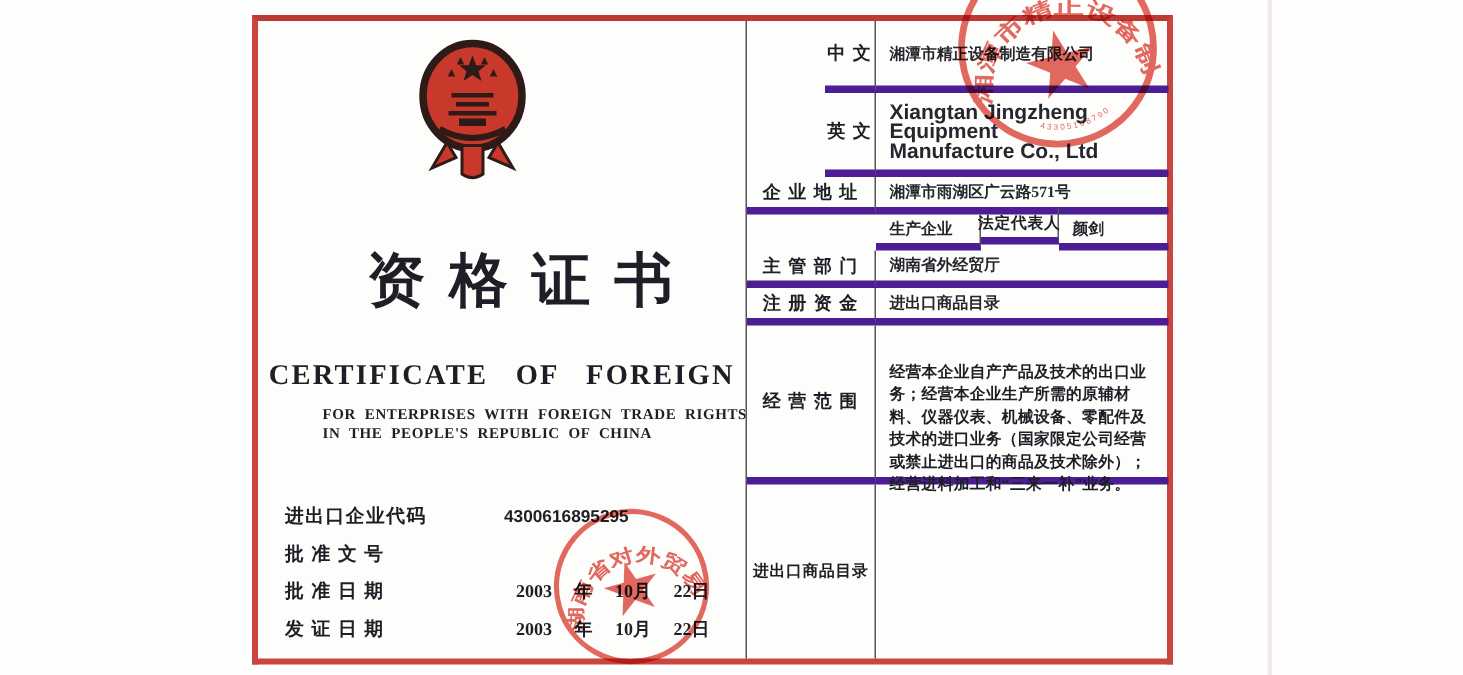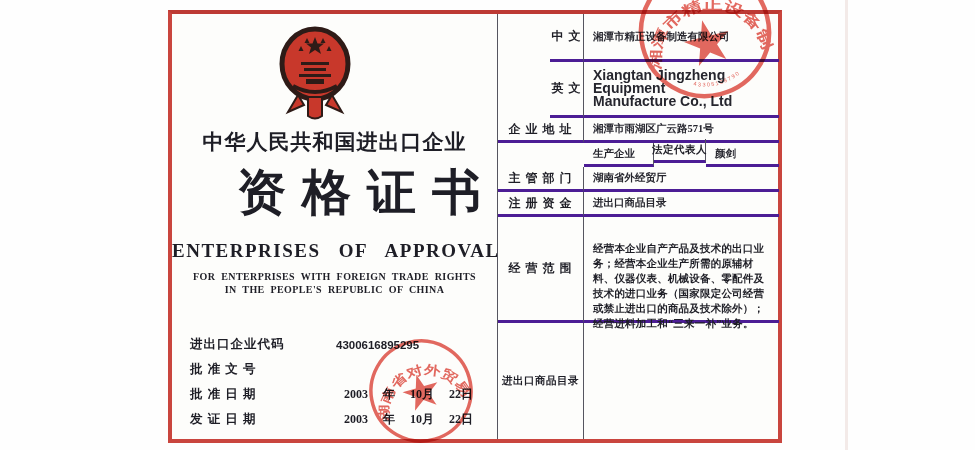--- a/index.html
+++ b/index.html
@@ -10,39 +10,39 @@
   .paper-edge{position:absolute;left:845px;top:0;width:3px;height:450px;background:#f3eae8;}
   .cert{
     position:absolute;left:168px;top:10px;width:606px;height:425px;
     border:4px solid #c9453e;border-top-color:#bd3a34;background:#fdfdfb;
   }
   
   .left-panel{position:absolute;left:0;top:0;width:325px;height:425px;}
   .emblem{position:absolute;left:105px;top:10px;width:76px;height:98px;}
   .title-cn1{position:absolute;left:0;top:114px;width:325px;text-align:center;
     font-size:21px;letter-spacing:1px;font-weight:600;white-space:nowrap;}
-  .title-cn2{position:absolute;left:0;top:146px;width:325px;text-align:right;
-    font-size:49px;font-weight:700;letter-spacing:16px;text-indent:16px;white-space:nowrap;}
+  .title-cn2{position:absolute;left:12px;top:146px;width:325px;text-align:center;
+    font-size:39px;font-weight:700;letter-spacing:16px;text-indent:16px;white-space:nowrap;}
   .title-en{position:absolute;left:0;top:226px;width:325px;text-align:center;
     font-size:19px;font-weight:700;letter-spacing:1.5px;word-spacing:12px;white-space:nowrap;}
-  .subtitle-en{position:absolute;left:0;top:256px;width:325px;text-align:center;
-    font-size:10px;font-weight:700;line-height:13px;letter-spacing:0.4px;word-spacing:3px;}
+  .subtitle-en{position:absolute;left:0;top:256px;width:325px;
+    font-size:10px;font-weight:700;line-height:13px;letter-spacing:0.4px;word-spacing:3px;padding-left:43px;}
   .fields{position:absolute;left:0;top:318px;width:325px;}
   .field-row{position:relative;height:25px;display:flex;align-items:center;}
   .field-label{margin-left:18px;width:114px;font-size:12.5px;font-weight:600;
     letter-spacing:1px;white-space:nowrap;}
   .field-value{margin-left:32px;font-size:11.5px;font-weight:700;white-space:nowrap;
     font-family:"Liberation Sans","DejaVu Sans",sans-serif;}
   .field-value.serif{font-family:"Liberation Serif","DejaVu Serif",serif;font-size:12px;}
   .field-value.date{word-spacing:12px;margin-left:40px;}
   
   .table{position:absolute;left:325px;top:0;width:281px;height:425px;
     border-left:1px solid #55555f;}
   .cell{position:absolute;box-sizing:border-box;display:flex;align-items:center;}
-  .bb{border-bottom:3px solid #4c1d95;}
+  .bb{border-bottom:5px solid #4c1d95;}
   .br{border-right:1px solid #55555f;}
   .lab{justify-content:center;font-size:12px;font-weight:700;letter-spacing:1px;
     white-space:nowrap;}
   .lab.small{font-size:10.5px;letter-spacing:0.5px;}
   .val{padding-left:9px;font-size:10.5px;font-weight:700;color:#26262e;}
   .val.sans{font-family:"Liberation Sans","DejaVu Sans",sans-serif;font-size:14px;line-height:13px;}
   .name-cell{flex-direction:column;justify-content:space-evenly;}
   .name-cell div{font-size:12px;font-weight:700;letter-spacing:2px;}
   .scope-val{align-items:flex-start;padding:24px 8px 0 9px;font-size:10.5px;
     line-height:15px;font-weight:700;letter-spacing:0.2px;}
@@ -70,23 +70,22 @@
         <rect x="24" y="38" width="28" height="3" fill="#2e1b17"></rect>
         <rect x="27" y="44" width="22" height="3" fill="#2e1b17"></rect>
         <rect x="22" y="50" width="32" height="3" fill="#2e1b17"></rect>
         <rect x="29" y="55" width="18" height="5" fill="#2e1b17"></rect>
         <path d="M 16,62 Q 38,74 60,62" fill="none" stroke="#2e1b17" stroke-width="4"></path>
         <path d="M 21,71 L 11,88 L 27,81 Z" fill="#c8382b" stroke="#2e1b17" stroke-width="2"></path>
         <path d="M 55,71 L 65,88 L 49,81 Z" fill="#c8382b" stroke="#2e1b17" stroke-width="2"></path>
         <path d="M 31,73 L 31,92 Q 38,97 45,92 L 45,73 Z" fill="#c8382b" stroke="#2e1b17" stroke-width="2"></path>
       </svg>
 
-      <div class="title-cn1">中华人民共和国进出口企业</div>
       <div class="title-cn2">资格证书</div>
-      <div class="title-en">ENTERPRISES OF APPROVAL</div>
+      <div class="title-en">CERTIFICATE OF FOREIGN</div>
       <div class="subtitle-en">
         <div>FOR ENTERPRISES WITH FOREIGN TRADE RIGHTS</div>
         <div>IN THE PEOPLE'S REPUBLIC OF CHINA</div>
       </div>
 
       <div class="fields">
         <div class="field-row">
           <span class="field-label">进出口企业代码</span>
           <span class="field-value">4300616895295</span>
         </div>

